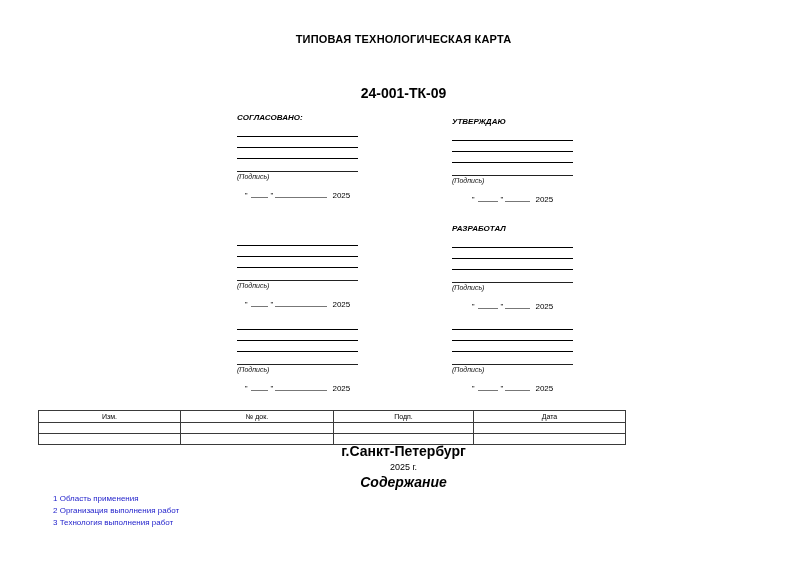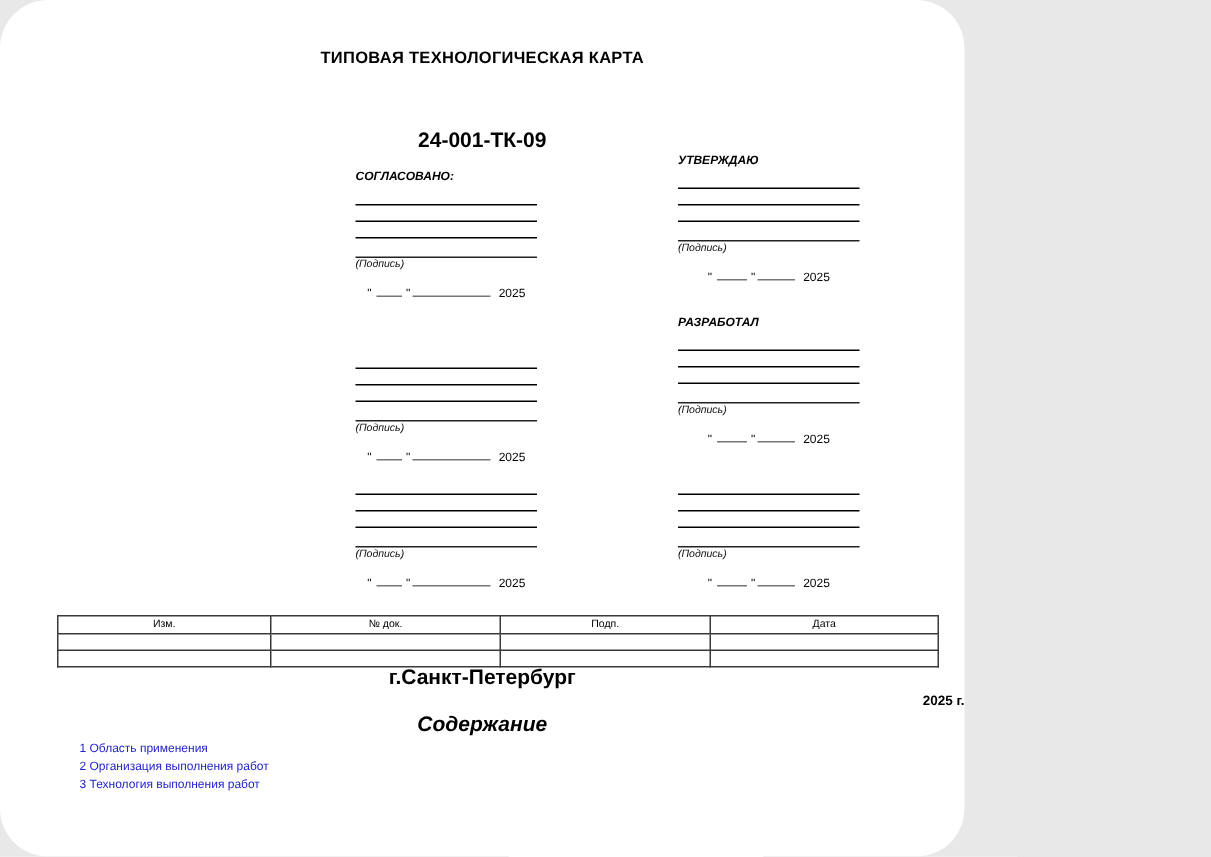--- a/index.html
+++ b/index.html
@@ -1,23 +1,22 @@
 <!DOCTYPE html>
 <html><head>
 <meta charset="utf-8">
 <style>
   * { box-sizing: border-box; margin: 0; padding: 0; }
   html, body { background: #e8e8e8; }
   body { font-family: "Liberation Sans", sans-serif; color: #000; }
   .page {
     position: relative;
-    width: 643px; height: 571px;
+    width: 807px; height: 571px;
     background: #ffffff;
     overflow: hidden;
-    border-radius: 32px;
   }
   .centered { position: absolute; left: 0; right: 0; text-align: center; }
   .doc-title    { top: 33px; font-size: 11px; font-weight: bold; letter-spacing: .2px; }
   .doc-subtitle { top: 66px; font-size: 10px; font-weight: bold; }
   .doc-code     { top: 85px; font-size: 14px; font-weight: bold; }
 
   
   .sig-block { position: absolute; width: 121px; }
   .sig-header {
     height: 12px; margin-bottom: 1px;
@@ -41,21 +40,21 @@
   }
   .rev-table th, .rev-table td {
     border: 1px solid #3a3a3a;
     font-size: 7px; font-weight: normal; text-align: center;
     height: 11px; padding: 0; line-height: 11px;
   }
   .col-izm { width: 142px; } .col-doc { width: 153px; }
   .col-podp { width: 140px; } .col-data { width: 152px; }
 
   .city-line     { top: 443px; font-size: 14px; font-weight: bold; }
-  .year-line     { top: 462px; font-size: 9px; font-weight: bold; text-align: right; }
+  .year-line     { top: 462px; font-size: 9px; font-weight: normal; }
   .contents-head { top: 474px; font-size: 14px; font-weight: bold; font-style: italic; }
 
   
   .toc { position: absolute; left: 53px; top: 493px; }
   .toc a {
     display: block; font-size: 8px; line-height: 12px;
     color: #2323cc; text-decoration: none; cursor: pointer;
   }
 </style>
 </head>
@@ -69,41 +68,41 @@
   <div class="sig-block" style="left:237px; top:113px;">
     <div class="sig-header">СОГЛАСОВАНО:</div>
     <div class="sig-line"></div>
     <div class="sig-line"></div>
     <div class="sig-line"></div>
     <div class="sig-line thin"></div>
     <div class="sig-caption">(Подпись)</div>
     <div class="sig-date"><span>"</span><span class="blank b1"></span><span>"</span><span class="blank b2"></span><span>2025</span></div>
   </div>
 
-  <div class="sig-block date-narrow" style="left:452px; top:102px;">
+  <div class="sig-block date-narrow" style="left:452px; top:117px;">
     <div class="sig-header">УТВЕРЖДАЮ</div>
     <div class="sig-line"></div>
     <div class="sig-line"></div>
     <div class="sig-line"></div>
     <div class="sig-line thin"></div>
     <div class="sig-caption">(Подпись)</div>
     <div class="sig-date"><span>"</span><span class="blank b1"></span><span>"</span><span class="blank b2"></span><span>2025</span></div>
   </div>
 
   <div class="sig-block" style="left:237px; top:222px;">
     <div class="sig-header"></div>
     <div class="sig-line"></div>
     <div class="sig-line"></div>
     <div class="sig-line"></div>
     <div class="sig-line thin"></div>
     <div class="sig-caption">(Подпись)</div>
     <div class="sig-date"><span>"</span><span class="blank b1"></span><span>"</span><span class="blank b2"></span><span>2025</span></div>
   </div>
 
-  <div class="sig-block date-narrow" style="left:452px; top:210px;">
+  <div class="sig-block date-narrow" style="left:452px; top:224px;">
     <div class="sig-header">РАЗРАБОТАЛ</div>
     <div class="sig-line"></div>
     <div class="sig-line"></div>
     <div class="sig-line"></div>
     <div class="sig-line thin"></div>
     <div class="sig-caption">(Подпись)</div>
     <div class="sig-date"><span>"</span><span class="blank b1"></span><span>"</span><span class="blank b2"></span><span>2025</span></div>
   </div>
 
   <div class="sig-block" style="left:237px; top:306px;">

